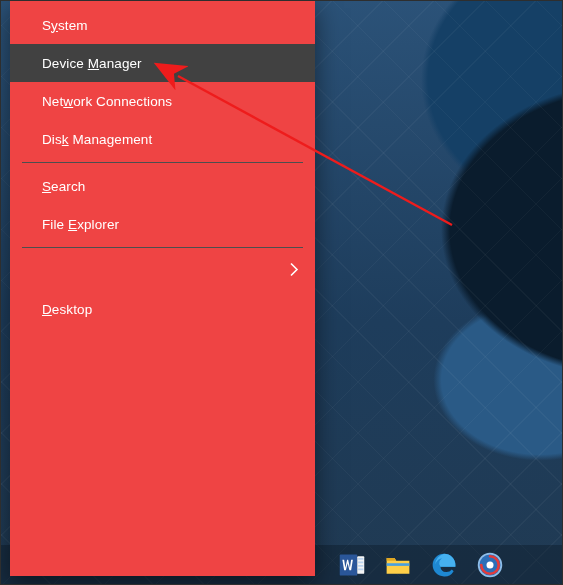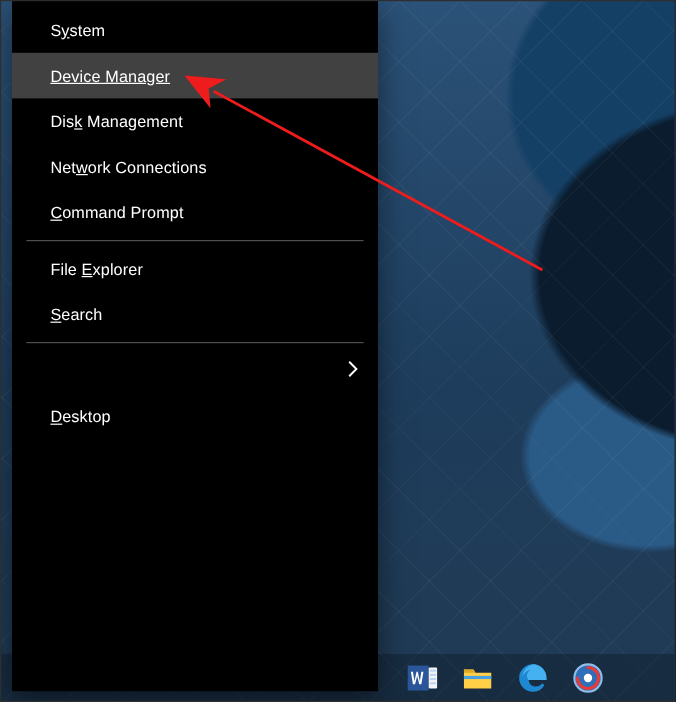--- a/index.html
+++ b/index.html
@@ -25,33 +25,33 @@
     display: flex; align-items: center; padding-left: 332px; gap: 6px;
   }
   .task-icon {
     width: 40px; height: 40px; display: flex; align-items: center; justify-content: center;
   }
   .task-icon svg { width: 28px; height: 28px; }
 
   
   .context-menu {
     position: absolute; left: 10px; top: 0; width: 305px; height: 576px;
-    background: #000000; color: #fff;
+    background: #ef4444; color: #fff;
     box-shadow: 0 8px 24px rgba(0,0,0,0.5);
     display: flex; flex-direction: column;
     padding-top: 6px; padding-bottom: 2px;
     font-size: 13.5px;
   }
   .menu-item {
     height: 38px; display: flex; align-items: center;
     padding: 0 32px;
     cursor: default;
     position: relative;
   }
-  .menu-item.hovered { background: #414141; text-decoration: underline; }
+  .menu-item.hovered { background: #414141; }
   .menu-item .label { white-space: nowrap; letter-spacing: 0.1px; }
   .menu-item .label u { text-decoration: underline; }
   .menu-item .chevron {
     position: absolute; right: 16px; top: 50%; transform: translateY(-50%);
     color: #fff; font-size: 14px;
   }
   .separator {
     height: 1px; margin: 4px 12px; background: #4e4e4e;
   }
 
@@ -106,36 +106,33 @@
 </div>
 
 <div class="context-menu">
   <div class="menu-item">
     <span class="label">S<u>y</u>stem</span>
   </div>
   <div class="menu-item hovered">
     <span class="label">Device <u>M</u>anager</span>
   </div>
   <div class="menu-item">
-    <span class="label">Dis<u>k</u> Management</span>
-  </div>
-  <div class="menu-item">
     <span class="label">Net<u>w</u>ork Connections</span>
   </div>
   <div class="menu-item">
-    <span class="label"><u>C</u>ommand Prompt</span>
+    <span class="label">Dis<u>k</u> Management</span>
   </div>
 
   <div class="separator"></div>
 
   <div class="menu-item">
-    <span class="label">File <u>E</u>xplorer</span>
+    <span class="label"><u>S</u>earch</span>
   </div>
   <div class="menu-item">
-    <span class="label"><u>S</u>earch</span>
+    <span class="label">File <u>E</u>xplorer</span>
   </div>
 
   <div class="separator"></div>
 
   <div class="menu-item">
     <span class="chevron">
       <svg width="9" height="14" viewBox="0 0 9 14">
           <path d="M1 1 L7 7 L1 13" fill="none" stroke="#fff" stroke-width="1.6"></path>
         </svg>
     </span>

